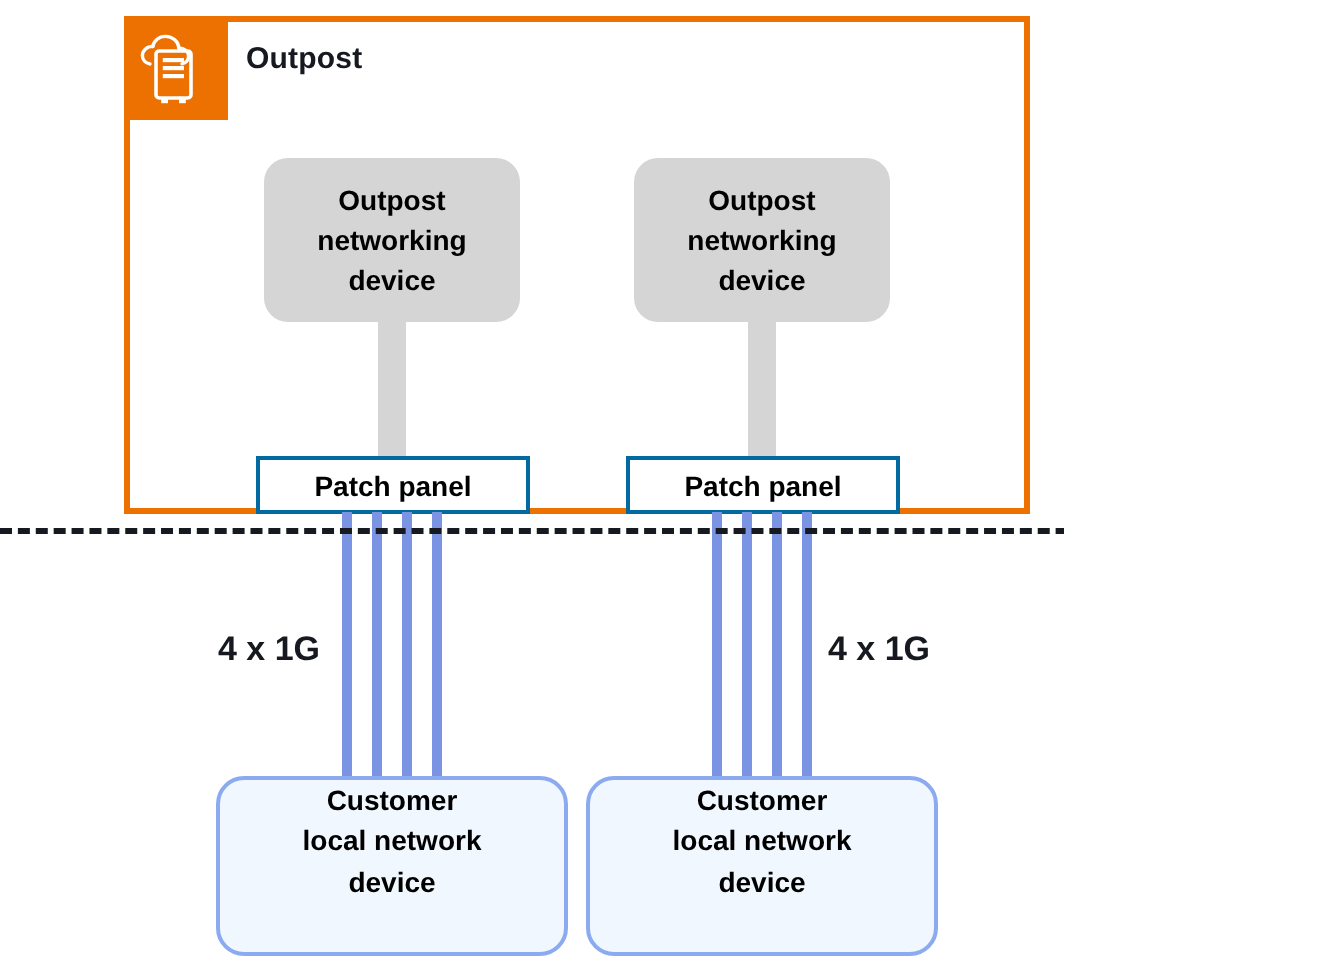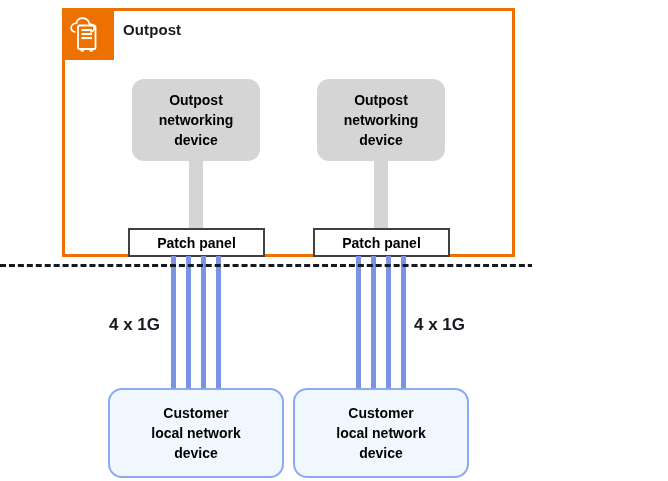--- a/index.html
+++ b/index.html
@@ -86,21 +86,21 @@
   }
   .stem.left  { left: 189px; }
   .stem.right { left: 374px; }
 
   
   .patch-panel {
     position: absolute;
     width: 137px;
     height: 29px;
     background: #ffffff;
-    border: 2px solid #404040;
+    border: 2px solid #0369a1;
     box-sizing: border-box;
     display: flex;
     align-items: center;
     justify-content: center;
     font-size: 14px;
     font-weight: bold;
     color: #000000;
     top: 228px;
   }
   .patch-panel.left  { left: 128px; }
@@ -128,21 +128,20 @@
   
   .cust-device {
     position: absolute;
     width: 176px;
     height: 90px;
     background: #f0f7fe;
     border: 2px solid #8caaf0;
     border-radius: 14px;
     box-sizing: border-box;
     display: flex;
-    align-items: center;
     justify-content: center;
     text-align: center;
     font-size: 14px;
     font-weight: bold;
     color: #000000;
     line-height: 1.45;
     top: 388px;
   }
   .cust-device.left  { left: 108px; }
   .cust-device.right { left: 293px; }

